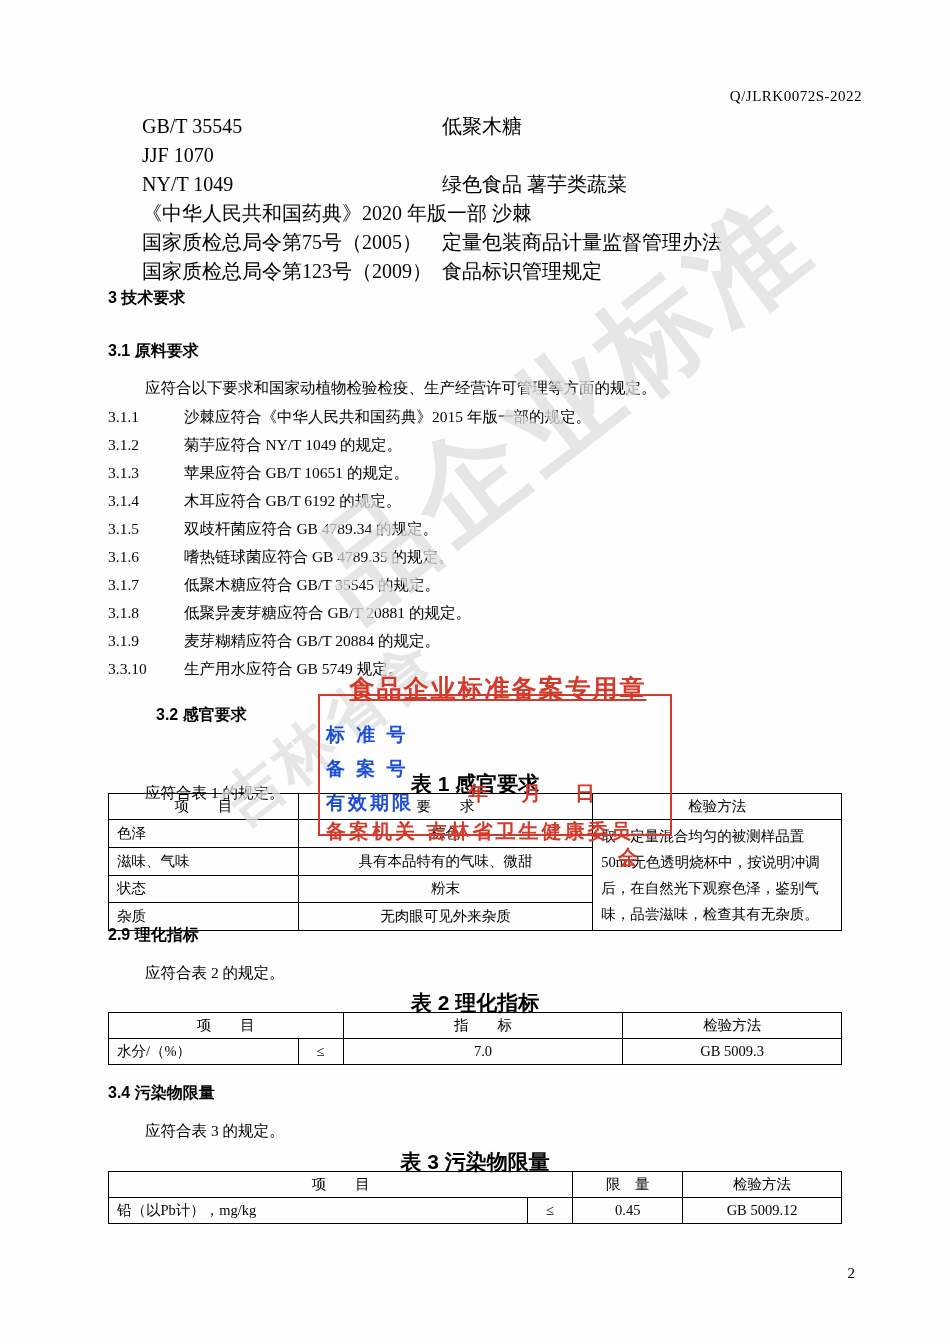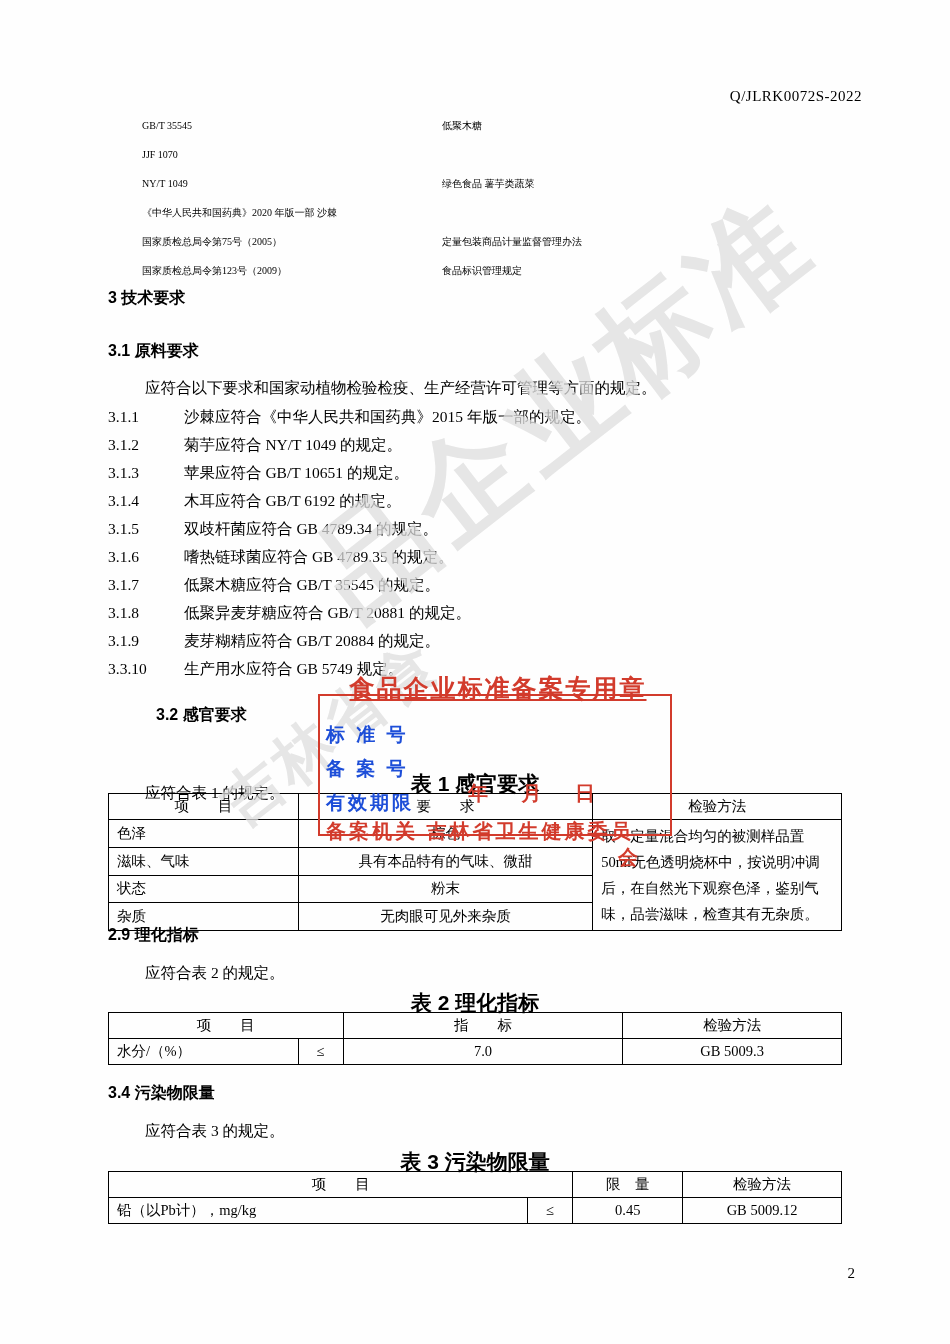--- a/index.html
+++ b/index.html
@@ -36,21 +36,21 @@
   }
   
   .refs {
     position: absolute;
     left: 142px;
     top: 113px;
     width: 700px;
   }
   .ref-row {
     display: flex;
-    font-size: 10px;
+    font-size: 20px;
     line-height: 26px;
     margin-bottom: 3px;
   }
   .ref-code {
     width: 300px;
     flex: 0 0 300px;
     white-space: nowrap;
   }
   .ref-title {
     white-space: nowrap;

